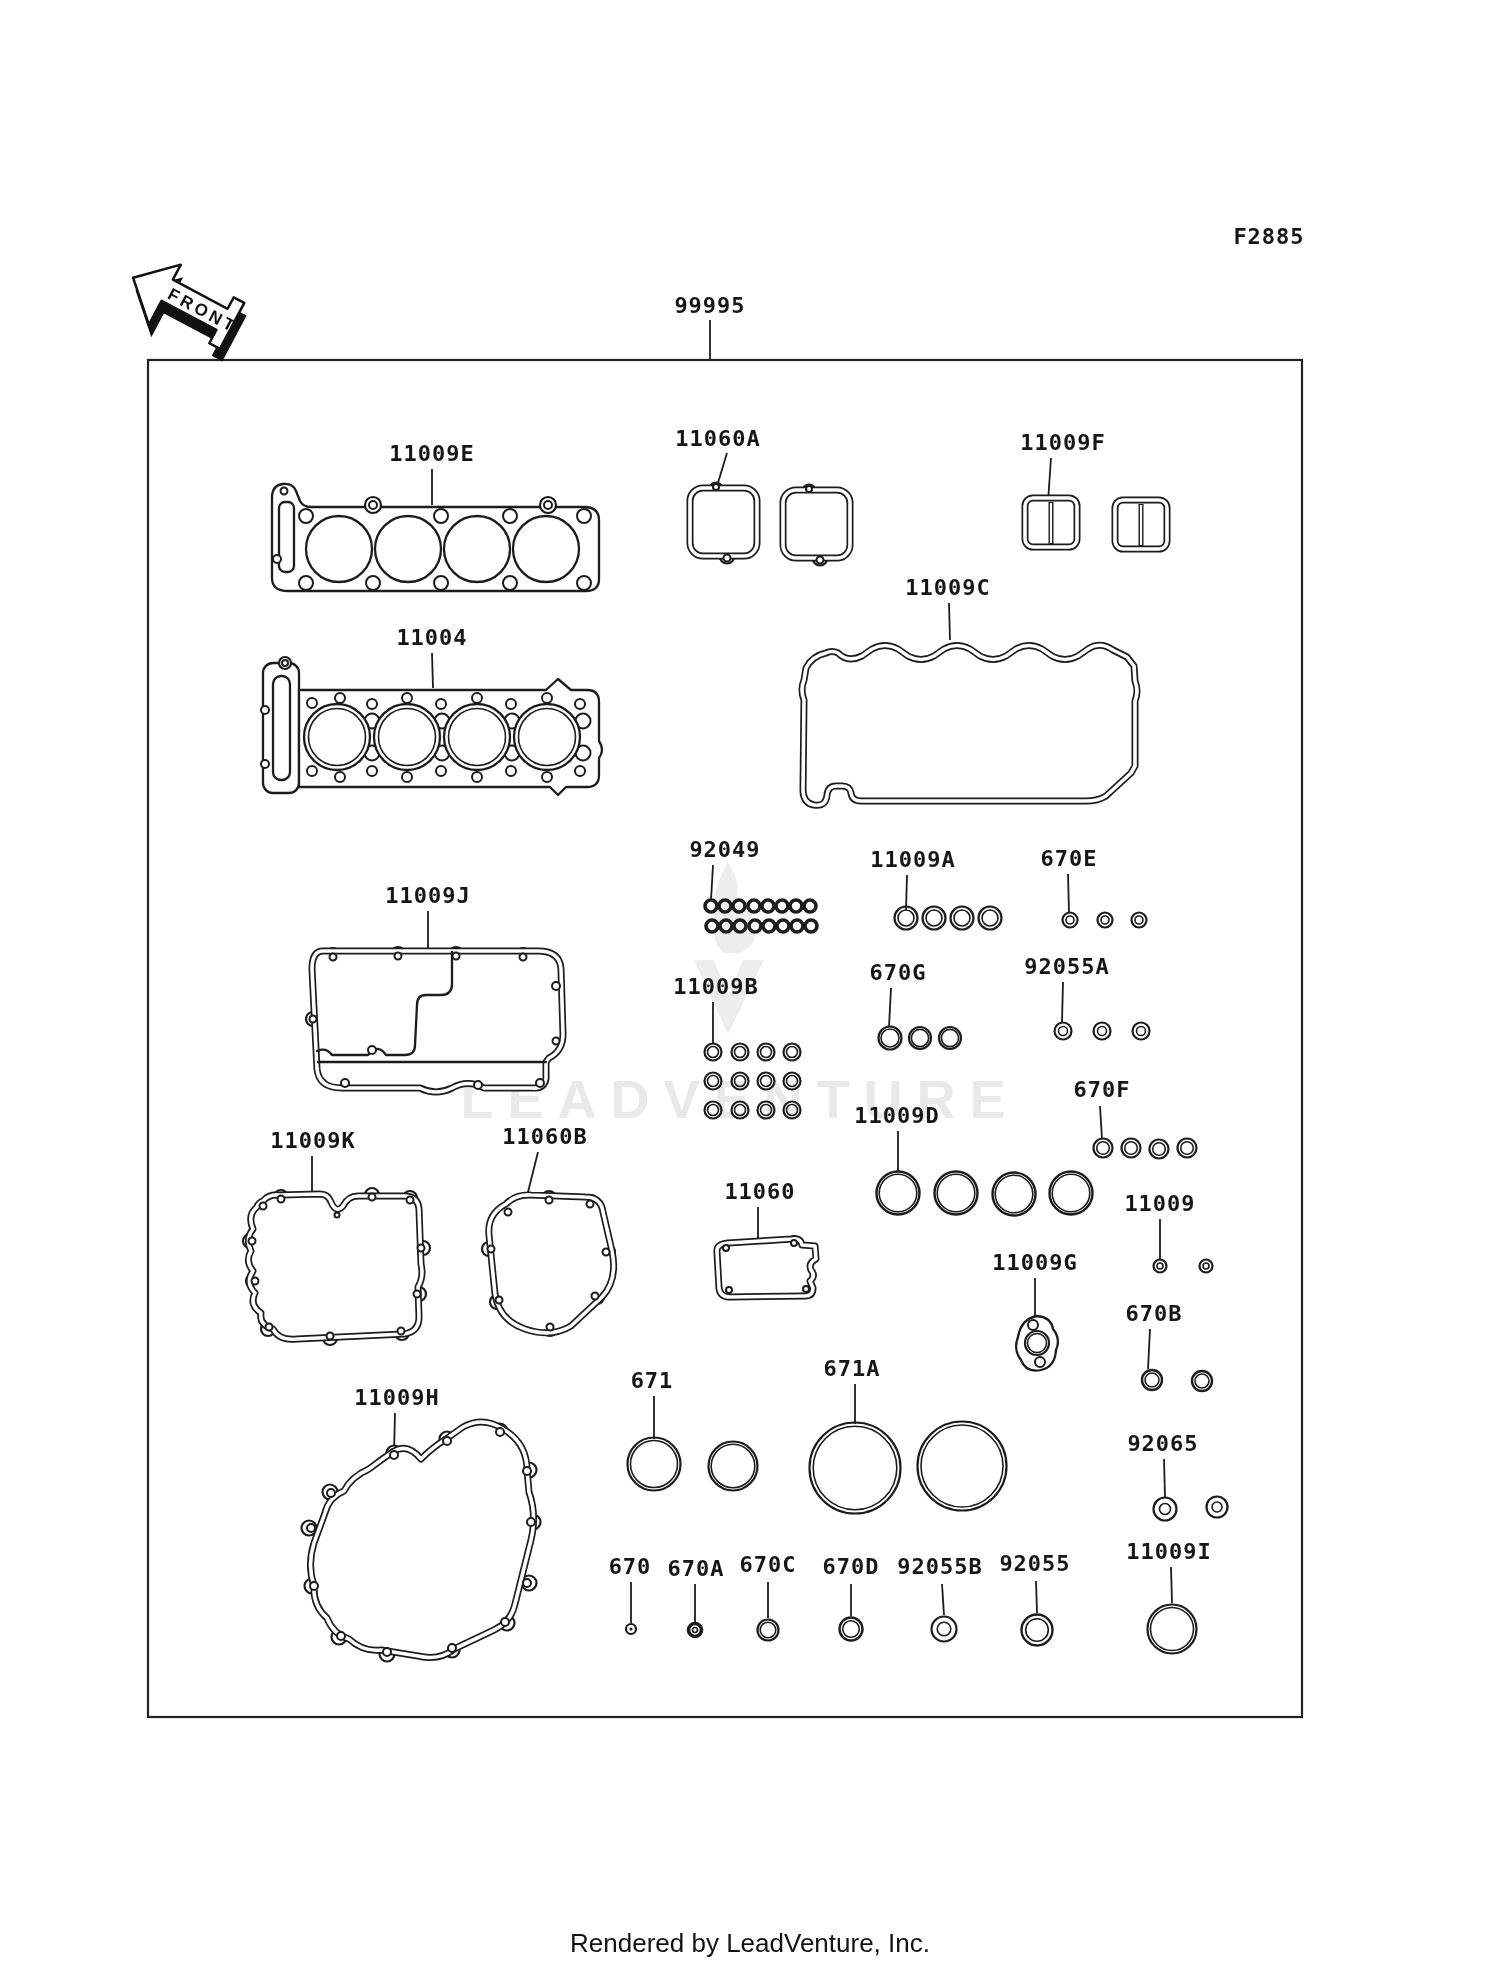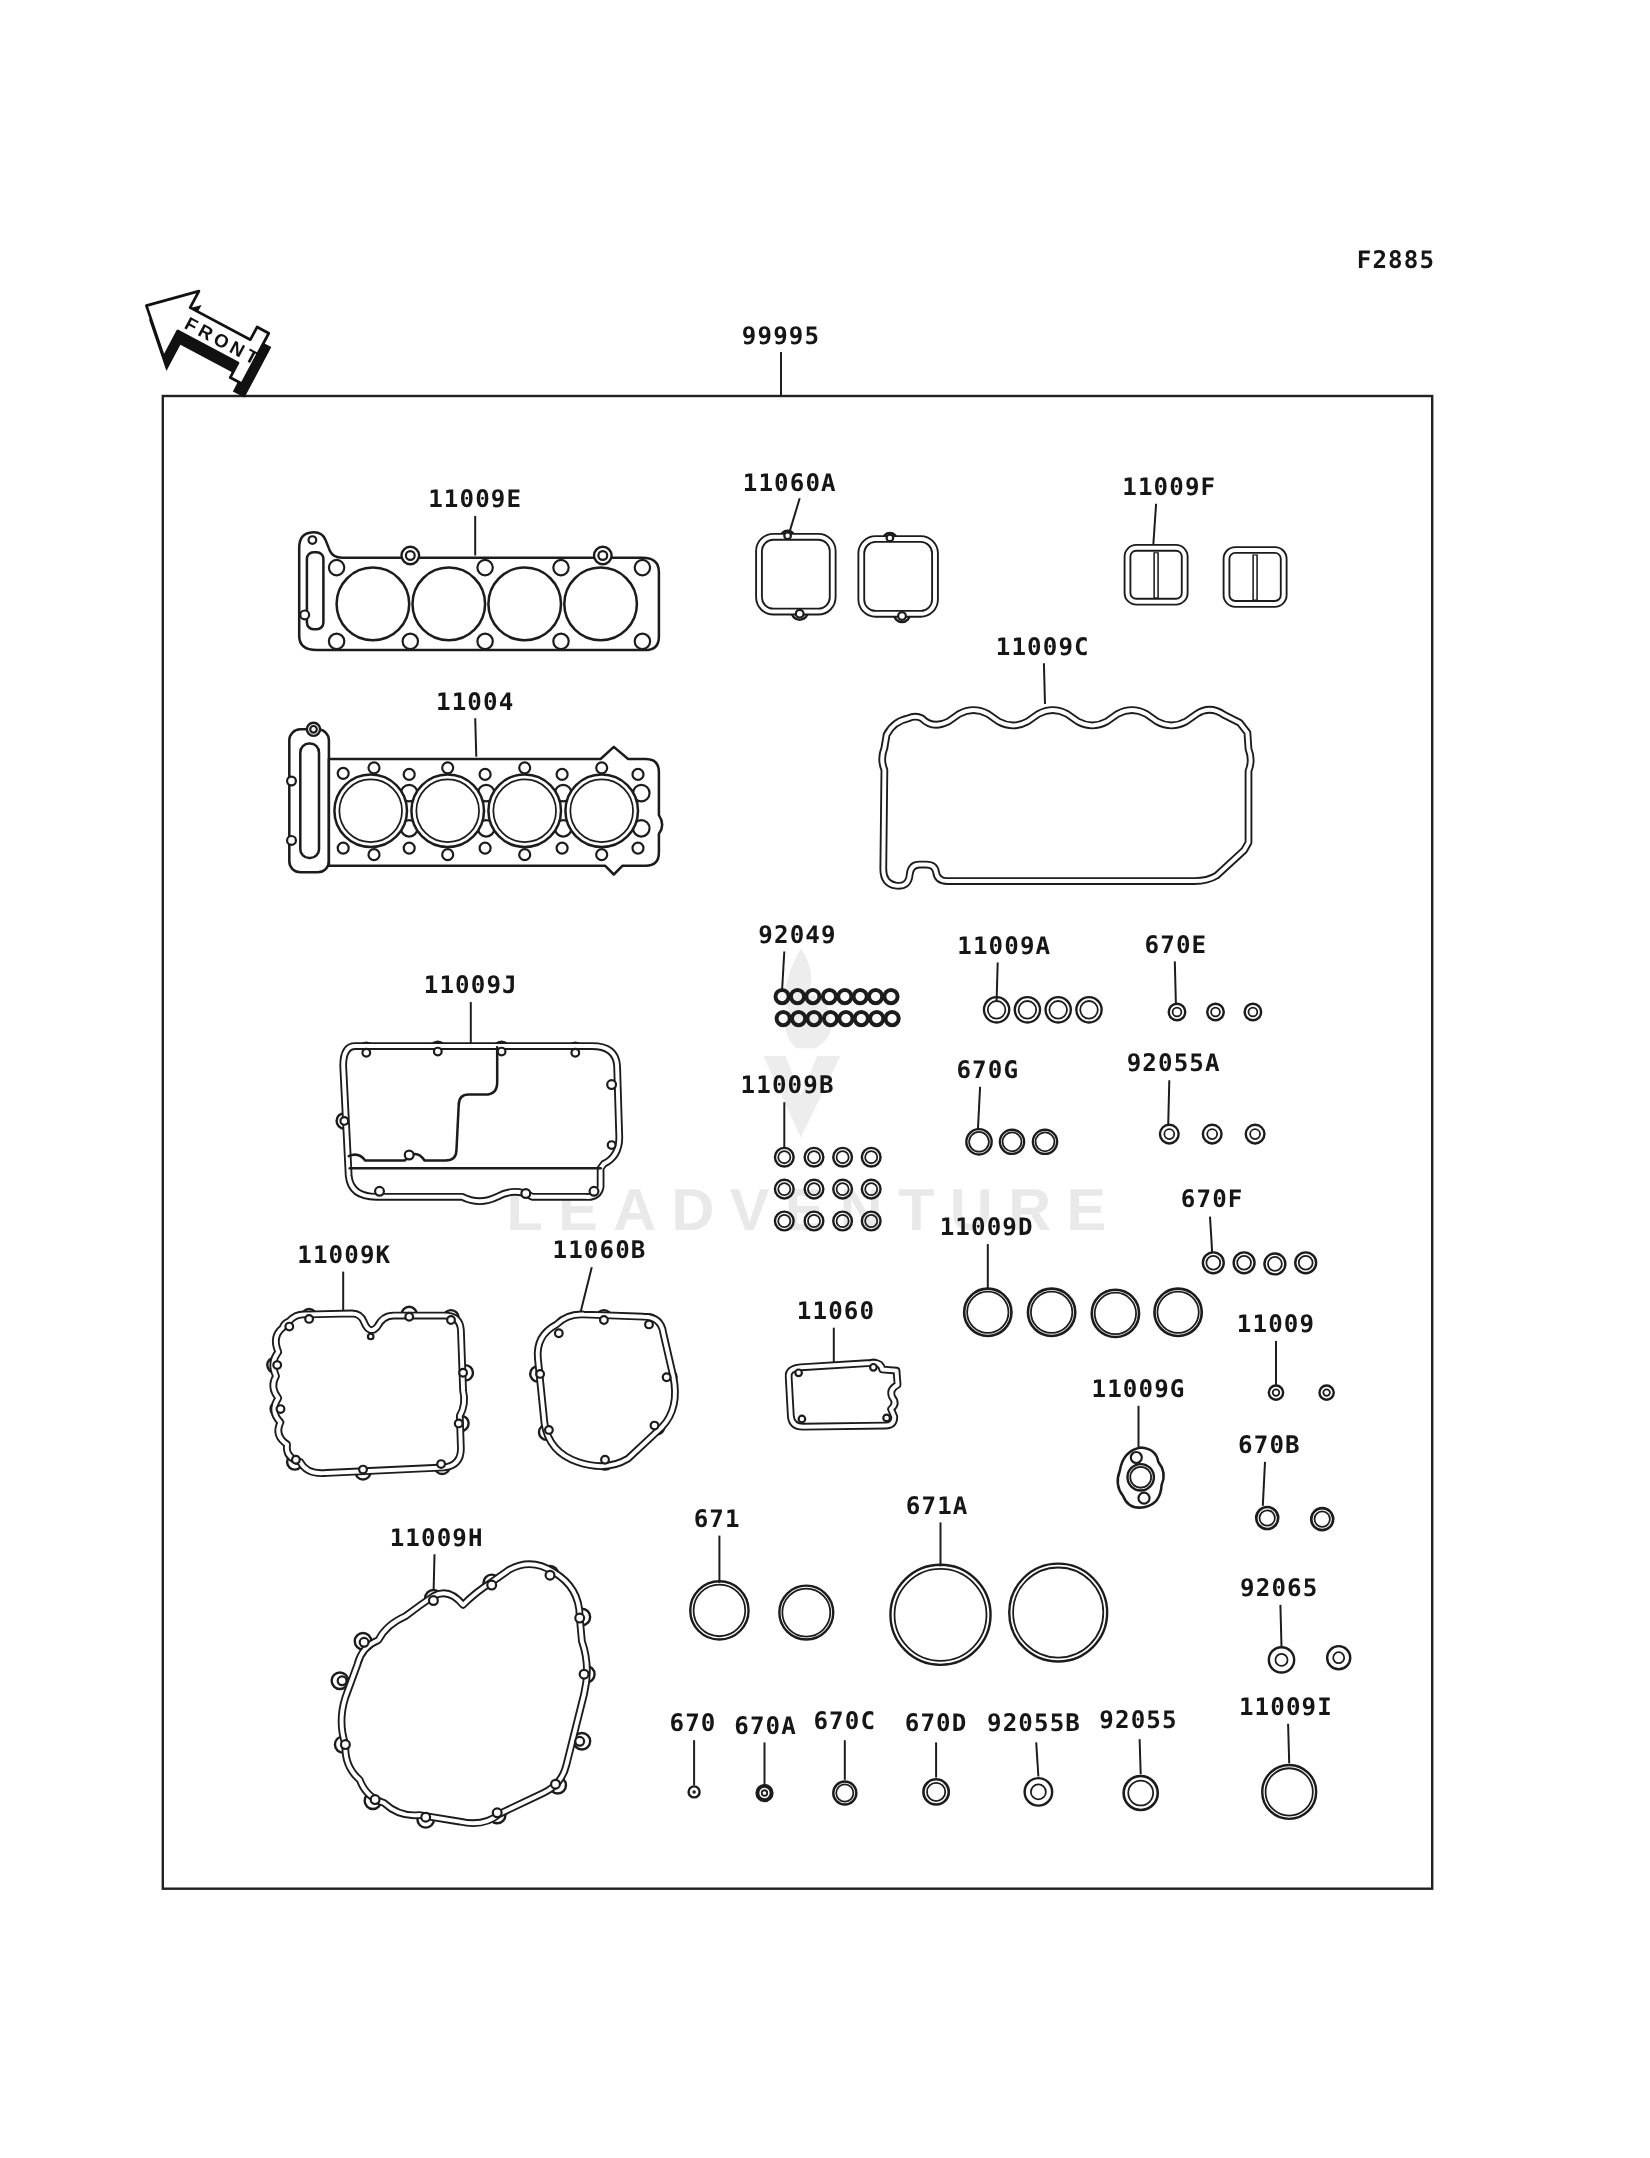--- a/index.html
+++ b/index.html
@@ -524,13 +524,14 @@
     <text class="pl" x="1169" y="1559">11009I</text>
     <text class="pl" x="630" y="1574">670</text>
     <text class="pl" x="696" y="1576">670A</text>
     <text class="pl" x="768" y="1572">670C</text>
     <text class="pl" x="851" y="1574">670D</text>
     <text class="pl" x="940" y="1574">92055B</text>
     <text class="pl" x="1035" y="1571">92055</text>
   </g>
 </svg>
 
+<div id="footer">Rendered by LeadVenture, Inc.</div>
 </div>
 
 </body></html>

